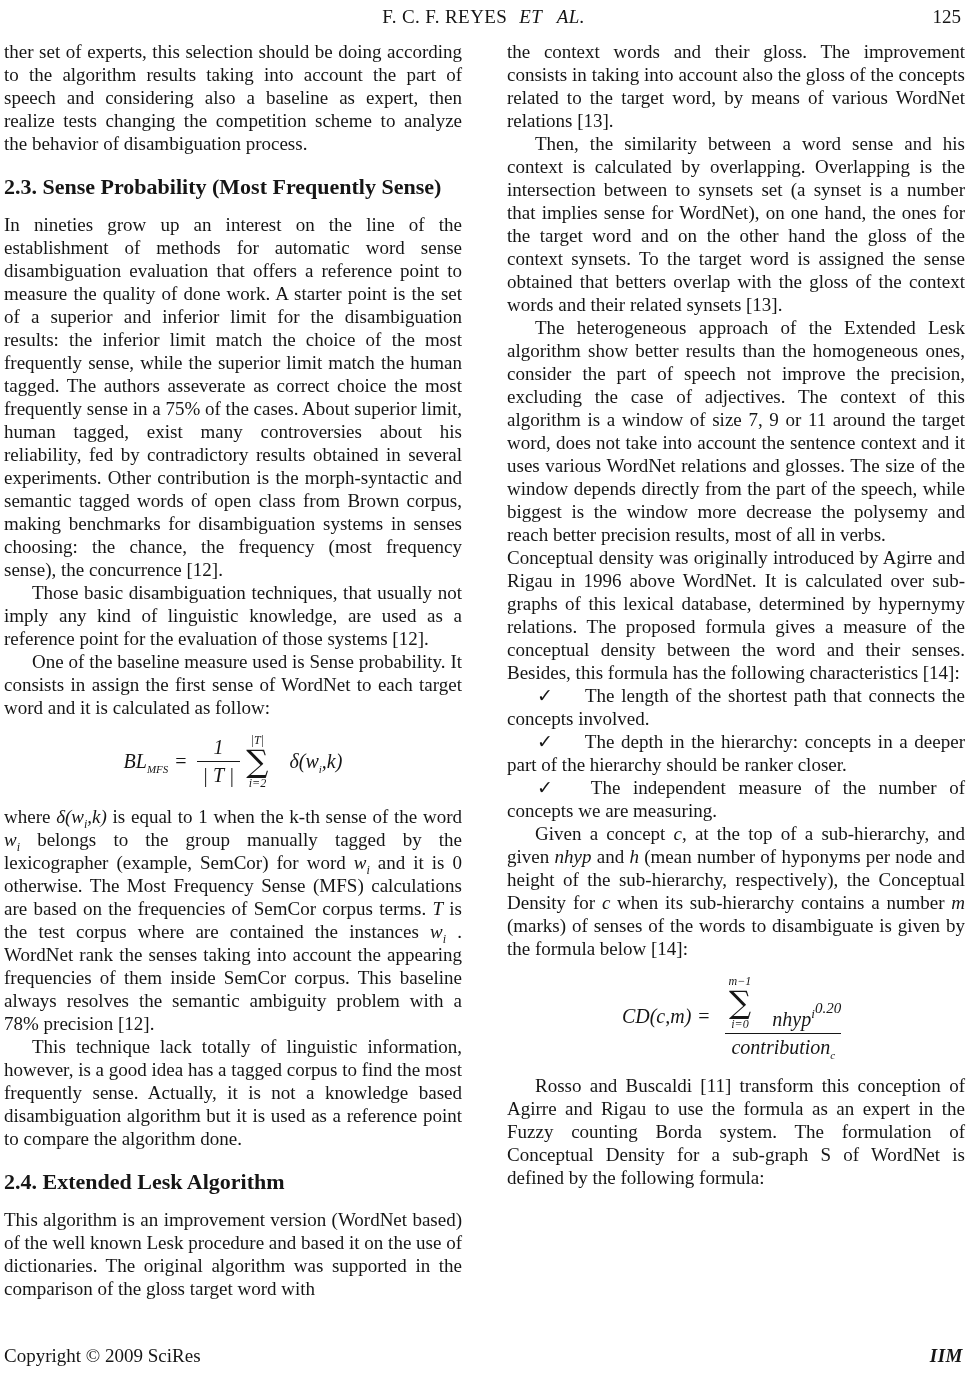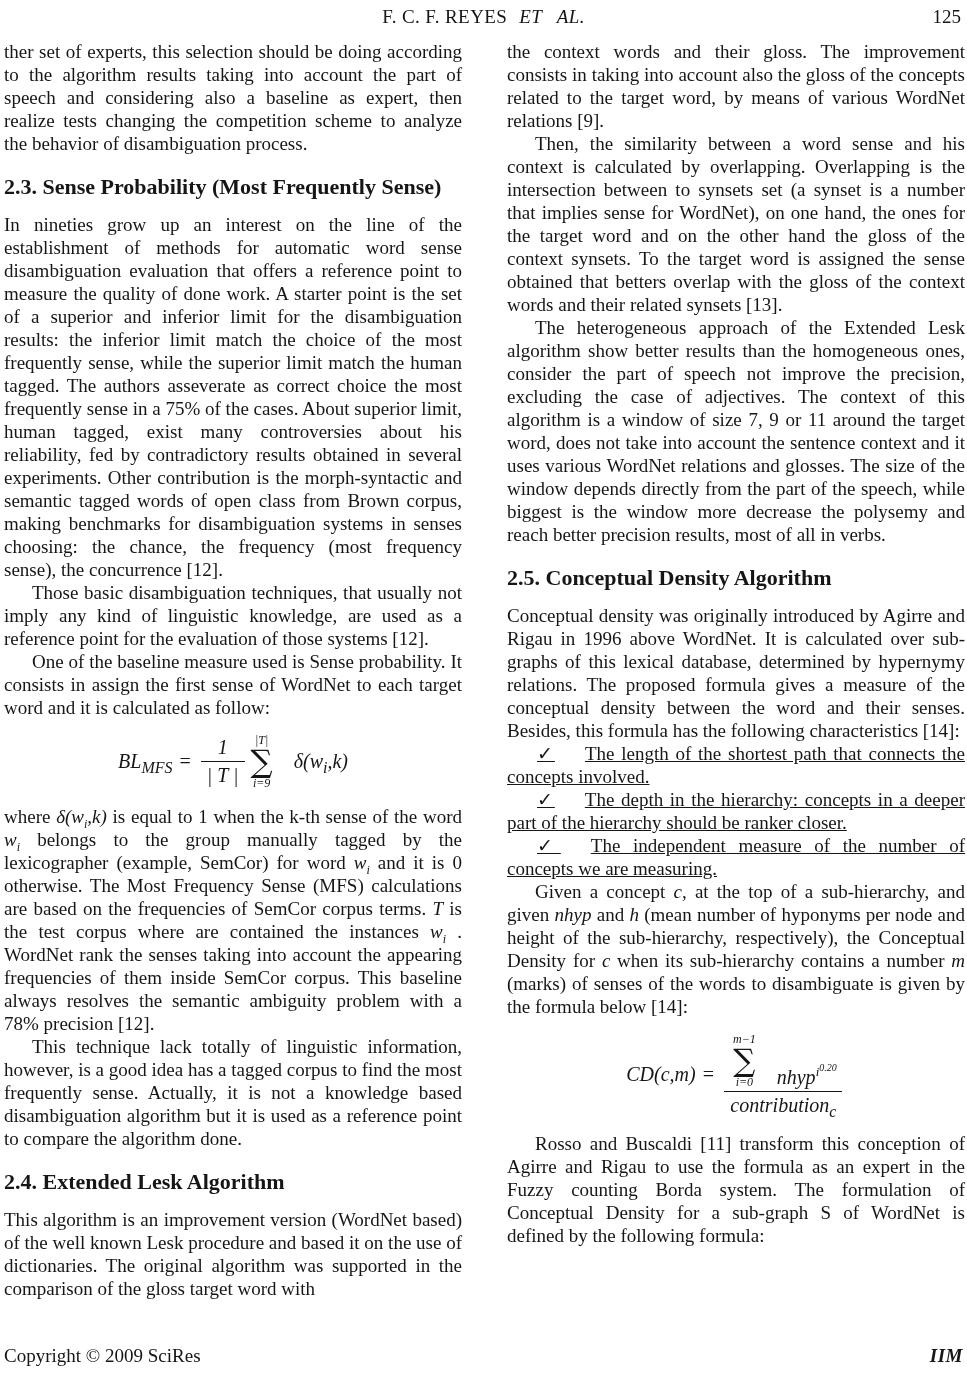--- a/index.html
+++ b/index.html
@@ -21,38 +21,38 @@
 
   .col p { margin:0; }
   .col p.indent { text-indent:28px; }
   .col h3 {
     font-size:22px; line-height:26px; font-weight:bold;
     margin:19px 0 13px 0; text-align:left;
   }
   .it { font-style:italic; }
   sub.msub { font-size:12px; font-style:italic; line-height:0; }
 
-  .bullet { text-indent:30px;text-decoration:underline; }
+  .bullet { text-indent:30px; }
   .bullet .marker { padding-right:30px; }
 
   .formula {
     display:flex; justify-content:center; align-items:center;
     margin:15px 0; font-size:20px; font-style:italic;
   }
   .formula .feq { font-style:normal; margin:0 7px; }
-  .fsub { font-size:16px; font-style:italic; line-height:0; }
+  .fsub { font-size:11px; font-style:italic; line-height:0; }
   .frac { display:inline-flex; flex-direction:column; align-items:center; margin:0 3px; }
   .frac > .num { padding:0 6px 2px; display:inline-flex; align-items:flex-end; }
   .frac > .den { border-top:1.6px solid #161616; padding:2px 6px 0; white-space:nowrap; }
   .sum { display:inline-flex; flex-direction:column; align-items:center; line-height:1; margin:0 3px; vertical-align:middle; }
   .sum .lim { font-size:12px; font-style:italic; line-height:1.1; }
   .sum .sigma { font-size:31px; line-height:.95; font-style:normal; font-family:"DejaVu Serif", serif; }
   .term { white-space:nowrap; margin-left:18px; }
   sup.fsup { font-size:13px; font-style:italic; line-height:0; }
-  sup.fsup2 { font-size:10px; font-style:italic; line-height:0; }
+  sup.fsup2 { font-size:15px; font-style:italic; line-height:0; }
 
   .footer { position:absolute; left:4px; right:4px; top:1345px; display:flex; justify-content:space-between; font-size:19px; }
   .footer .journal { font-weight:bold; font-style:italic; letter-spacing:.5px; }
 </style>
 </head>
 <body>
 
 <div class="page">
   <div class="header">
     <div class="running-title">
@@ -71,34 +71,33 @@
         <div class="formula">
           <span class="it"><span class="it">BL</span><sub class="fsub">MFS</sub></span>
           <span class="feq">=</span>
           <span class="frac">
             <span class="num it">1</span>
             <span class="den it">| T |</span>
           </span>
           <span class="sum">
             <span class="lim">|T|</span>
             <span class="sigma">∑</span>
-            <span class="lim">i=9</span>
+            <span class="lim">i=2</span>
           </span>
           <span class="it term"><span class="it">δ(w</span><sub class="fsub">i</sub><span class="it">,k)</span></span>
         </div>
         <p><span>where </span><span class="it">δ(w</span><sub class="msub">i</sub><span class="it">,k)</span><span> is equal to 1 when the k-th sense of the word </span><span class="it">w</span><sub class="msub">i</sub><span> belongs to the group manually tagged by the lexicographer (example, SemCor) for word </span><span class="it">w</span><sub class="msub">i</sub><span> and it is 0 otherwise. The Most Frequency Sense (MFS) calculations are based on the frequencies of SemCor corpus terms. </span><span class="it">T</span><span> is the test corpus where are contained the instances </span><span class="it">w</span><sub class="msub">i</sub><span> . WordNet rank the senses taking into account the appearing frequencies of them inside SemCor corpus. This baseline always resolves the semantic ambiguity problem with a 78% precision [12].</span></p>
         <p class="indent"><span>This technique lack totally of linguistic information, however, is a good idea has a tagged corpus to find the most frequently sense. Actually, it is not a knowledge based disambiguation algorithm but it is used as a reference point to compare the algorithm done.</span></p>
         <h3>2.4. Extended Lesk Algorithm</h3>
         <p><span>This algorithm is an improvement version (WordNet based) of the well known Lesk procedure and based it on the use of dictionaries. The original algorithm was supported in the comparison of the gloss target word with</span></p>
       </div>
     <div class="col" id="col-right">
-        <p><span>the context words and their gloss. The improvement consists in taking into account also the gloss of the concepts related to the target word, by means of various WordNet relations [9].</span></p>
+        <p><span>the context words and their gloss. The improvement consists in taking into account also the gloss of the concepts related to the target word, by means of various WordNet relations [13].</span></p>
         <p class="indent"><span>Then, the similarity between a word sense and his context is calculated by overlapping. Overlapping is the intersection between to synsets set (a synset is a number that implies sense for WordNet), on one hand, the ones for the target word and on the other hand the gloss of the context synsets. To the target word is assigned the sense obtained that betters overlap with the gloss of the context words and their related synsets [13].</span></p>
         <p class="indent"><span>The heterogeneous approach of the Extended Lesk algorithm show better results than the homogeneous ones, consider the part of speech not improve the precision, excluding the case of adjectives. The context of this algorithm is a window of size 7, 9 or 11 around the target word, does not take into account the sentence context and it uses various WordNet relations and glosses. The size of the window depends directly from the part of the speech, while biggest is the window more decrease the polysemy and reach better precision results, most of all in verbs.</span></p>
-        <h3>2.5. Conceptual Density Algorithm</h3>
         <p><span>Conceptual density was originally introduced by Agirre and Rigau in 1996 above WordNet. It is calculated over sub-graphs of this lexical database, determined by hypernymy relations. The proposed formula gives a measure of the conceptual density between the word and their senses. Besides, this formula has the following characteristics [14]:</span></p>
         <p class="bullet"><span class="marker">✓</span><span>The length of the shortest path that connects the concepts involved.</span></p>
         <p class="bullet"><span class="marker">✓</span><span>The depth in the hierarchy: concepts in a deeper part of the hierarchy should be ranker closer.</span></p>
         <p class="bullet"><span class="marker">✓</span><span>The independent measure of the number of concepts we are measuring.</span></p>
         <p class="indent"><span>Given a concept </span><span class="it">c</span><span>, at the top of a sub-hierarchy, and given </span><span class="it">nhyp</span><span> and </span><span class="it">h</span><span> (mean number of hyponyms per node and height of the sub-hierarchy, respectively), the Conceptual Density for </span><span class="it">c</span><span> when its sub-hierarchy contains a number </span><span class="it">m</span><span> (marks) of senses of the words to disambiguate is given by the formula below [14]:</span></p>
         <div class="formula">
           <span class="it">CD(c,m)</span>
           <span class="feq">=</span>
           <span class="frac">
             <span class="num">

